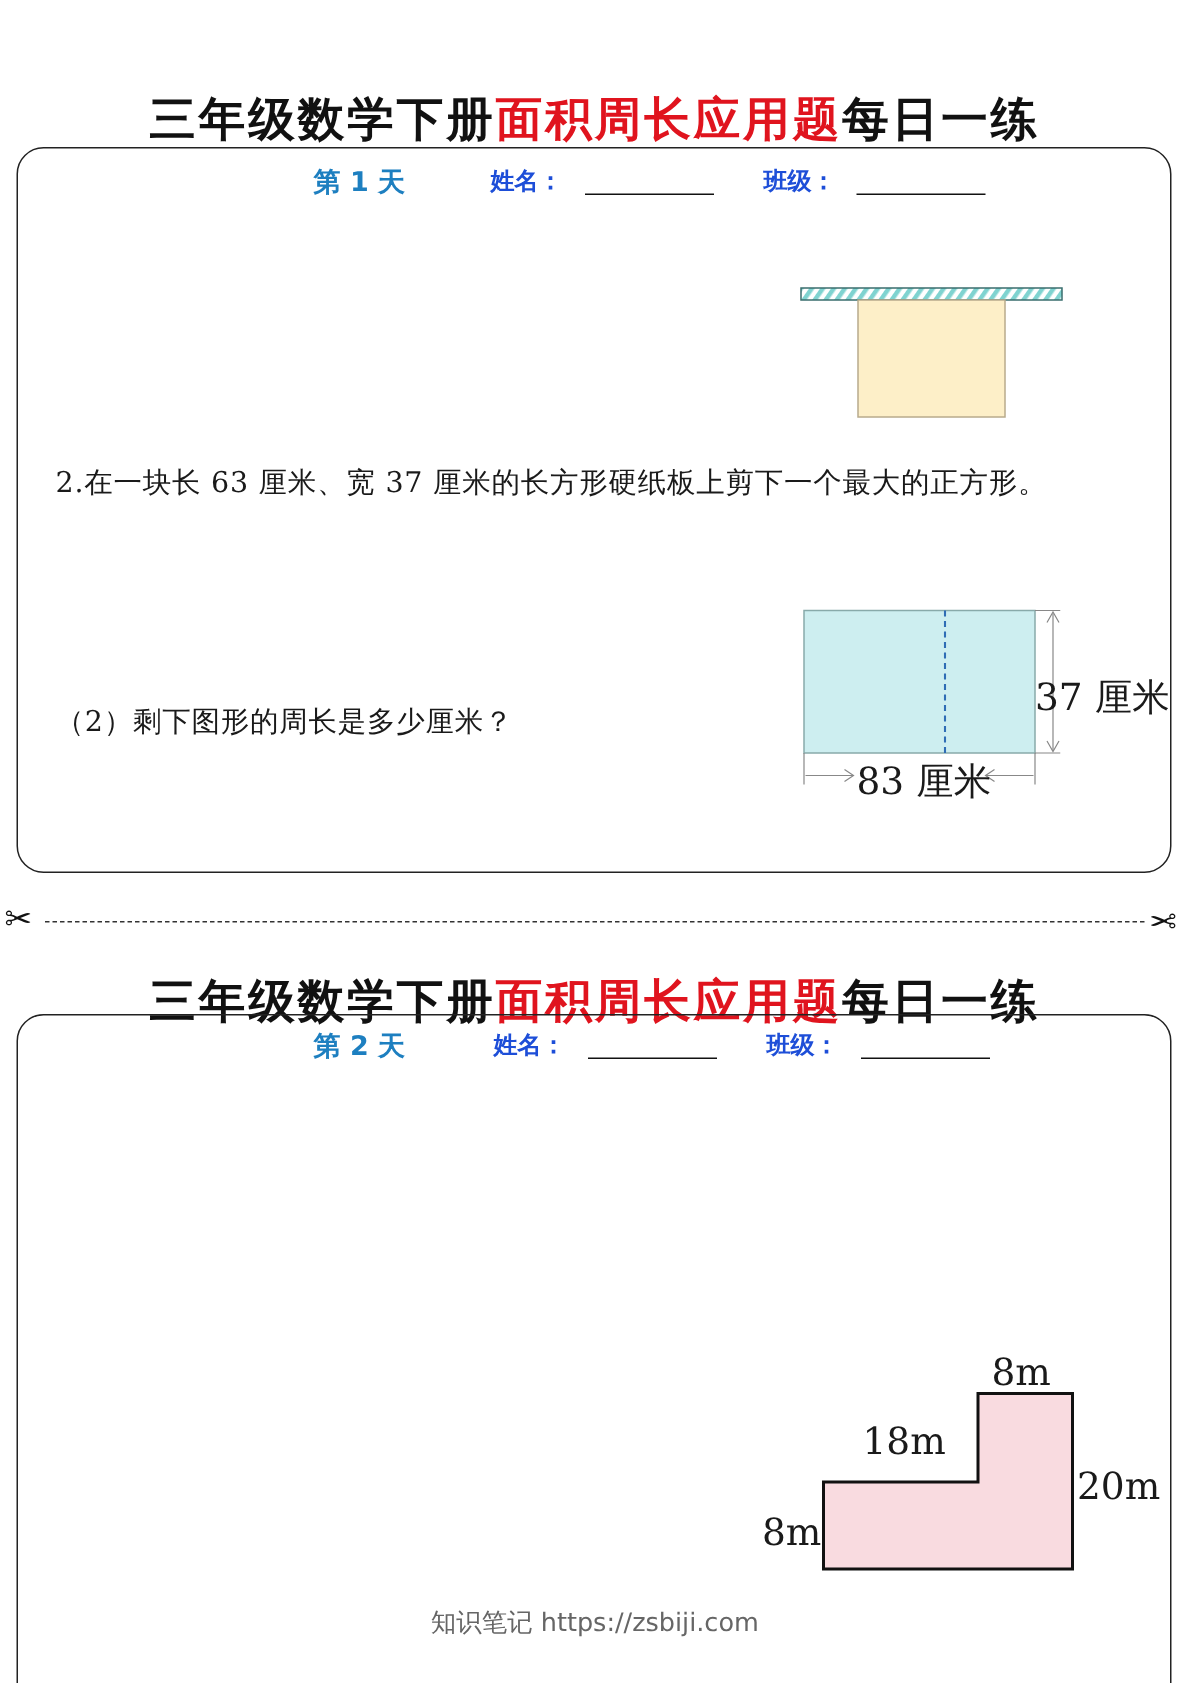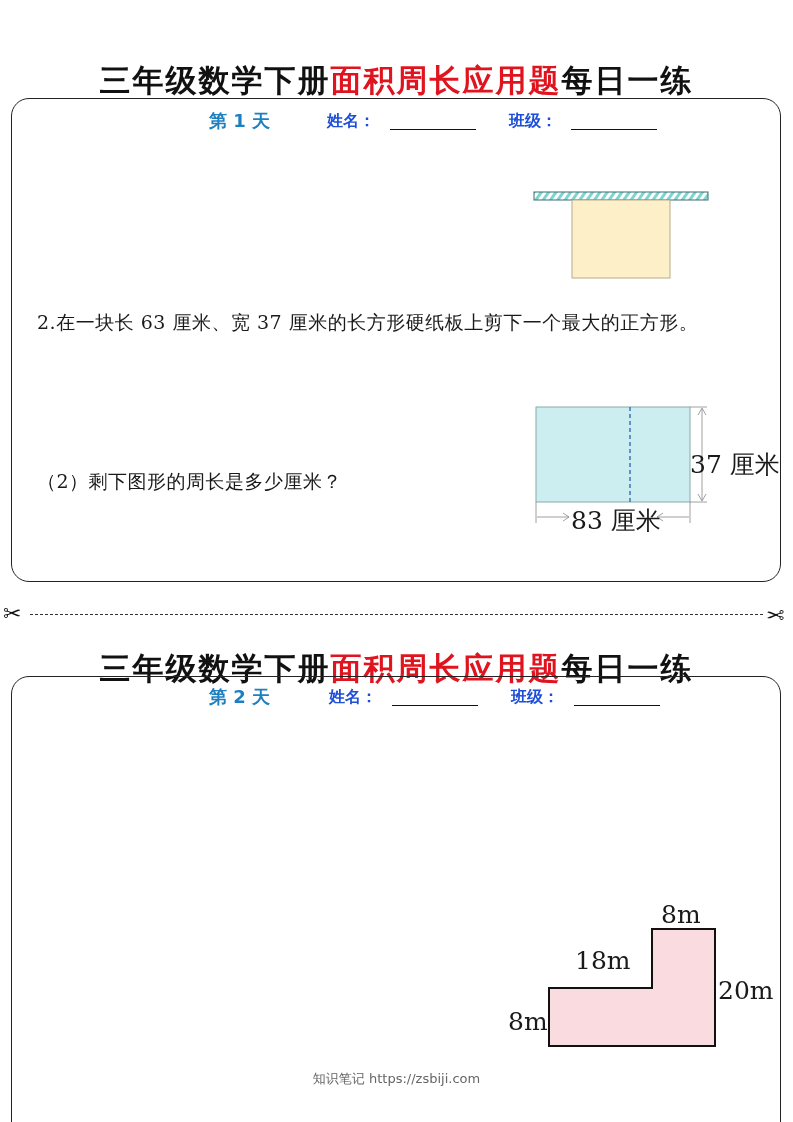--- a/index.html
+++ b/index.html
@@ -14,21 +14,21 @@
   .header-row { position: absolute; left: 0; width: 100%; height: 26px;
                 font-family: "DejaVu Sans", "Liberation Sans", sans-serif; font-weight: bold; font-size: 16px; }
   .day { position: absolute; color: #1d7fc0; font-size: 18px; }
   .lbl { position: absolute; color: #1d4ed8; }
   .blank { position: absolute; border-bottom: 1.4px solid #111; height: 18px; }
   .q { position: absolute; font-size: 19px; line-height: 32px; color: #1a1a1a; letter-spacing: 0.5px; }
   .fig-label { position: absolute; font-family: "DejaVu Serif", "Liberation Serif", serif; font-size: 25px; color: #1a1a1a; }
   .cutline { position: absolute; left: 30px; top: 614px; width: 733px; border-top: 1.6px dashed #333; }
   .scissors { position: absolute; font-size: 22px; color: #111; line-height: 22px; }
   .footer { position: absolute; top: 1070px; left: 0; width: 793px; text-align: center;
-            font-family: "DejaVu Sans", "Liberation Sans", sans-serif; font-size: 13px; color: #666; }
+            font-family: "DejaVu Sans", "Liberation Sans", sans-serif; font-size: 17px; color: #666; }
 </style>
 </head>
 <body>
 
 <div class="title" style="top:49px;">
   <span>三年级数学下册</span><span class="red">面积周长应用题</span><span>每日一练</span>
 </div>
 
 <div class="card" style="top:98px; height:484px;">
   <div class="header-row" style="top:10px;">

